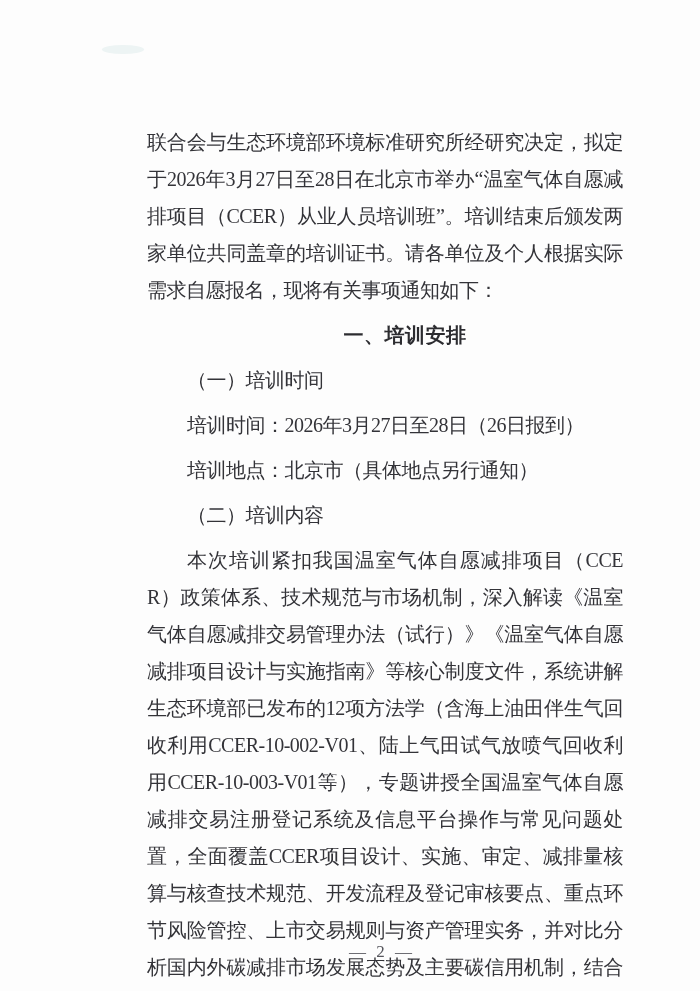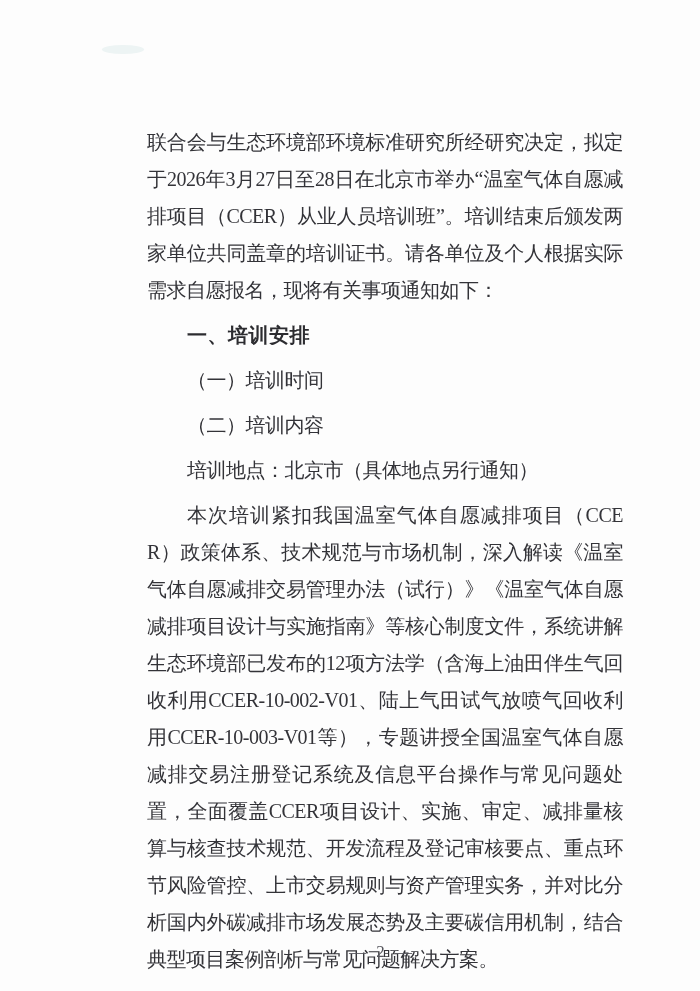--- a/index.html
+++ b/index.html
@@ -37,21 +37,21 @@
     line-height: 37px;
     letter-spacing: -0.5px;
     text-align: justify;
     text-justify: inter-character;
     word-break: break-all;
   }
   .para.indent { text-indent: 2em; }
   .para.heading {
     font-family: "Liberation Sans", sans-serif;
     font-weight: bold;
-    text-align: left;
+    text-align: center;
     letter-spacing: 0.5px;
     color: #2c2c30;
   }
   .footer {
     position: absolute;
     left: 0;
     top: 905px;
     width: 700px;
     text-align: center;
     font-size: 17px;
@@ -67,24 +67,25 @@
 
   <div class="scan-artifact"></div>
 
   <main class="content">
     <p class="para">联合会与生态环境部环境标准研究所经研究决定，拟定于2026年3月27日至28日在北京市举办“温室气体自愿减排项目（CCER）从业人员培训班”。培训结束后颁发两家单位共同盖章的培训证书。请各单位及个人根据实际需求自愿报名，现将有关事项通知如下：</p>
 
     <p class="para indent heading">一、培训安排</p>
 
     <p class="para indent">（一）培训时间</p>
 
+    <p class="para indent">培训时间：2026年3月27日至28日（26日报到）</p>
+
+    <p class="para indent">培训地点：北京市（具体地点另行通知）</p>
 
     <p class="para indent">（二）培训内容</p>
-
-    <p class="para indent">培训地点：北京市（具体地点另行通知）</p>
 
     <p class="para indent">本次培训紧扣我国温室气体自愿减排项目（CCER）政策体系、技术规范与市场机制，深入解读《温室气体自愿减排交易管理办法（试行）》《温室气体自愿减排项目设计与实施指南》等核心制度文件，系统讲解生态环境部已发布的12项方法学（含海上油田伴生气回收利用CCER-10-002-V01、陆上气田试气放喷气回收利用CCER-10-003-V01等），专题讲授全国温室气体自愿减排交易注册登记系统及信息平台操作与常见问题处置，全面覆盖CCER项目设计、实施、审定、减排量核算与核查技术规范、开发流程及登记审核要点、重点环节风险管控、上市交易规则与资产管理实务，并对比分析国内外碳减排市场发展态势及主要碳信用机制，结合典型项目案例剖析与常见问题解决方案。</p>
   </main>
 
   <footer class="footer">
     <span>— 2 —</span>
   </footer>
 
 </div>
 

